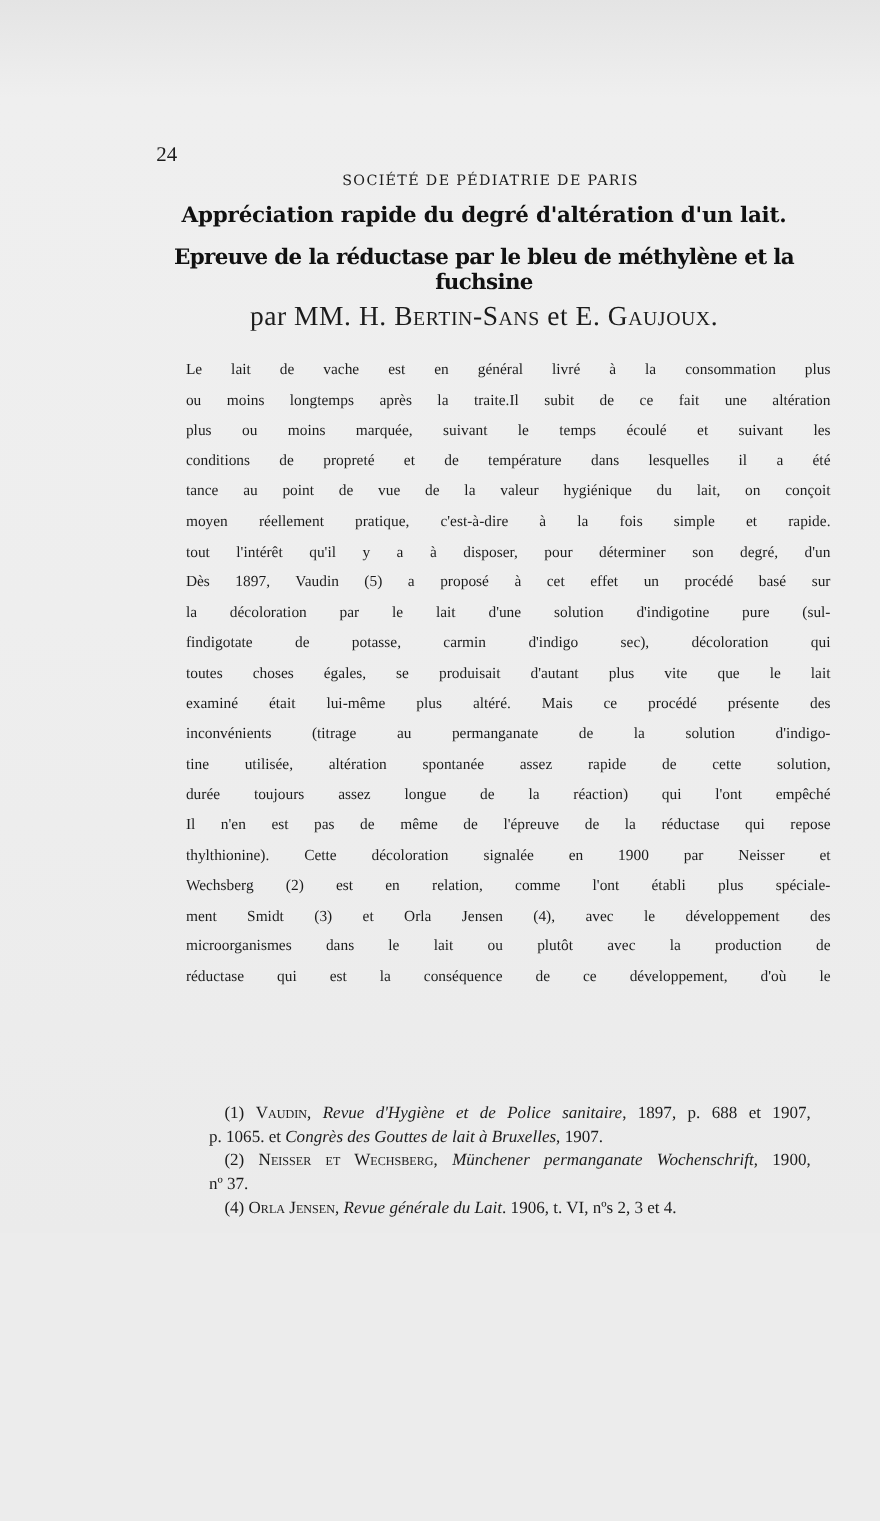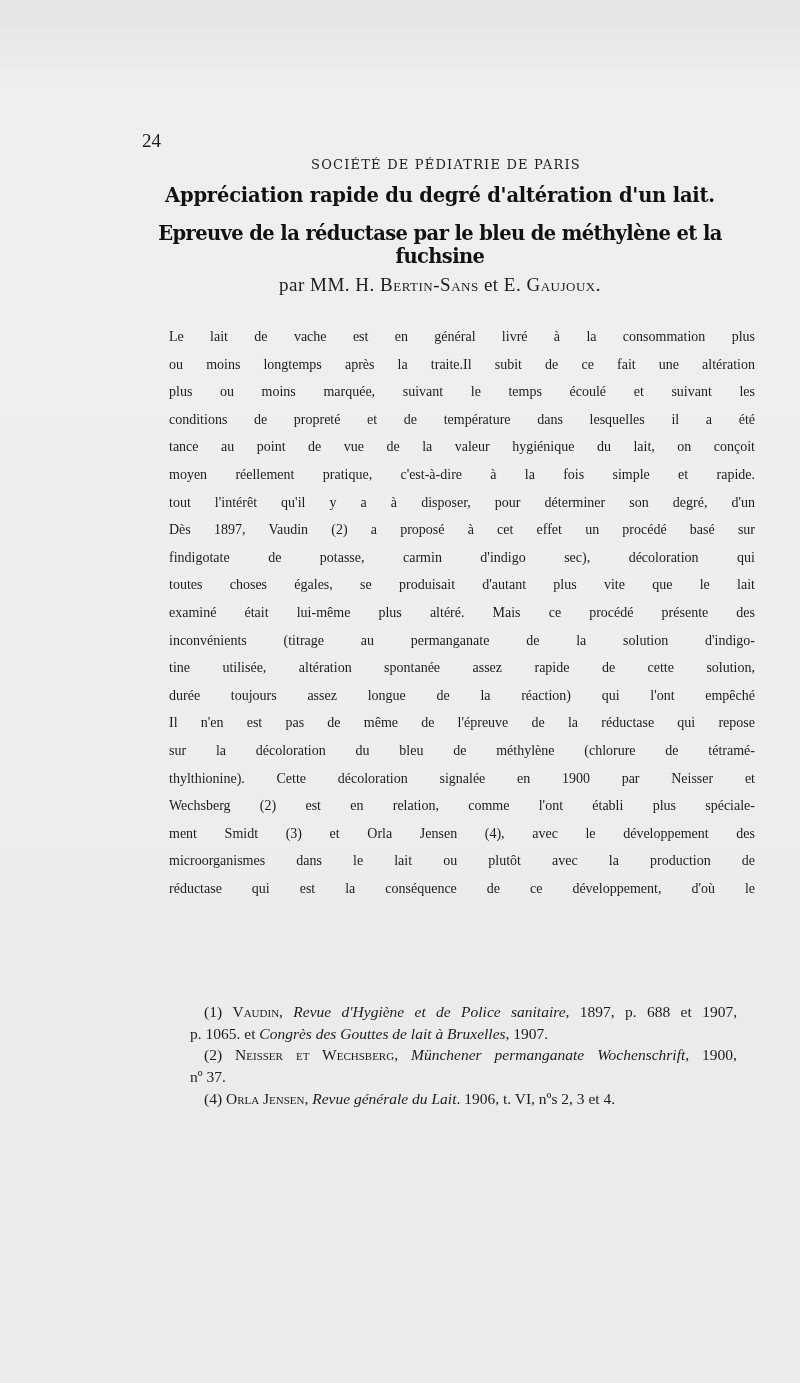--- a/index.html
+++ b/index.html
@@ -15,21 +15,21 @@
     background: linear-gradient(180deg, #e4e4e4 0%, #efefef 8%, #eeeeee 50%, #ebebeb 100%); text-decoration: underline; }
   .header { position: absolute; top: 130px; left: 142px; width: 608px; height: 24px; }
   .page-num { position: absolute; left: 0; top: 0; font-size: 19px; }
   .running-head { position: absolute; left: 0; right: 0; top: 3px; text-align: center;
     font-size: 13px; letter-spacing: 1.2px; font-family: "DejaVu Serif", serif; margin-top: 24px; }
   .title { position: absolute; left: 130px; width: 620px; text-align: center;
     font-family: "DejaVu Serif", serif; font-weight: bold; color: #111; }
   .title1 { top: 184px; font-size: 19.5px; letter-spacing: -0.2px; }
   .title2 { top: 222px; font-size: 19.5px; letter-spacing: -0.6px; }
   .authors { position: absolute; top: 274px; left: 130px; width: 620px; text-align: center;
-    font-size: 19px; letter-spacing: 0.5px; }
+    font-size: 25px; letter-spacing: 0.5px; }
   .sc { font-variant: small-caps; }
   .body-text { position: absolute; left: 143px; top: 323px; width: 612px;
     font-size: 14px; line-height: 27.6px; text-align: justify; }
   .body-text p { margin: 0; text-indent: 26px; }
   .line { display: block; text-align: justify; text-align-last: justify; white-space: nowrap; }
   .line.last { text-align-last: left; }
   .footnotes { position: absolute; left: 147px; top: 1001px; width: 590px;
     font-size: 15.5px; line-height: 21.7px; }
   .fn .line { text-align-last: justify; margin-left: 43px; }
   .fn .line.last { text-align-last: left; }
@@ -57,31 +57,31 @@
     <p>
       <span class="line">Le lait de vache est en général livré à la consommation plus</span>
       <span class="line">ou moins longtemps après la traite.Il subit de ce fait une altération</span>
       <span class="line">plus ou moins marquée, suivant le temps écoulé et suivant les</span>
       <span class="line">conditions de propreté et de température dans lesquelles il a été</span>
       <span class="line">tance au point de vue de la valeur hygiénique du lait, on conçoit</span>
       <span class="line">moyen réellement pratique, c'est-à-dire à la fois simple et rapide.</span>
       <span class="line">tout l'intérêt qu'il y a à disposer, pour déterminer son degré, d'un</span>
     </p>
     <p>
-      <span class="line">Dès 1897, Vaudin (2) a proposé à cet effet un procédé basé sur</span>
+      <span class="line">Dès 1897, Vaudin (5) a proposé à cet effet un procédé basé sur</span>
+      <span class="line">la décoloration par le lait d'une solution d'indigotine pure (sul-</span>
       <span class="line">findigotate de potasse, carmin d'indigo sec), décoloration qui</span>
       <span class="line">toutes choses égales, se produisait d'autant plus vite que le lait</span>
       <span class="line">examiné était lui-même plus altéré. Mais ce procédé présente des</span>
       <span class="line">inconvénients (titrage au permanganate de la solution d'indigo-</span>
       <span class="line">tine utilisée, altération spontanée assez rapide de cette solution,</span>
       <span class="line">durée toujours assez longue de la réaction) qui l'ont empêché</span>
     </p>
     <p>
       <span class="line">Il n'en est pas de même de l'épreuve de la réductase qui repose</span>
-      <span class="line">sur la décoloration du bleu de méthylène (chlorure de tétramé-</span>
       <span class="line">thylthionine). Cette décoloration signalée en 1900 par Neisser et</span>
       <span class="line">Wechsberg (2) est en relation, comme l'ont établi plus spéciale-</span>
       <span class="line">ment Smidt (3) et Orla Jensen (4), avec le développement des</span>
       <span class="line">microorganismes dans le lait ou plutôt avec la production de</span>
       <span class="line">réductase qui est la conséquence de ce développement, d'où le</span>
     </p>
   </div>
 
   <div class="footnotes">
     <div class="fn">

